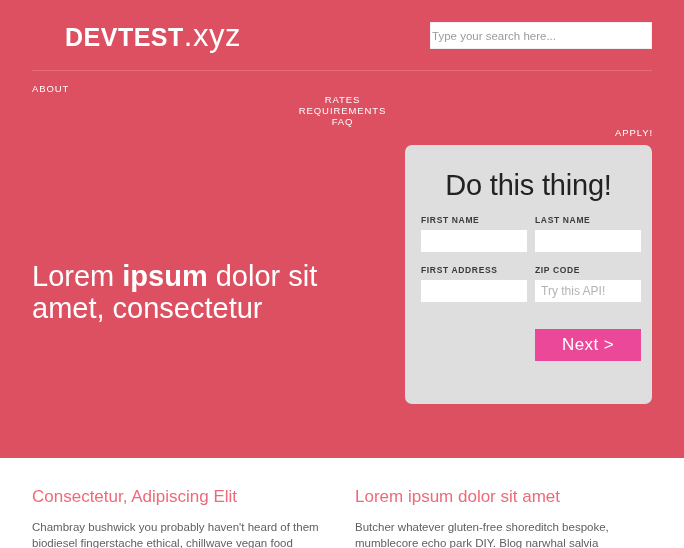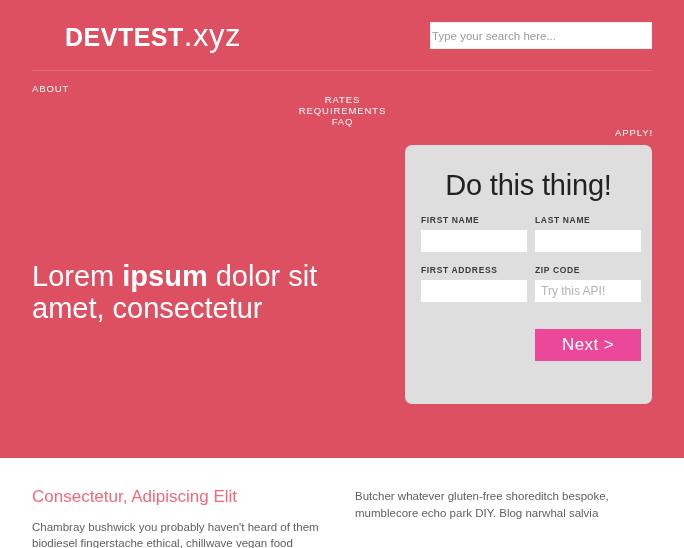--- a/index.html
+++ b/index.html
@@ -278,16 +278,17 @@
 </div>
 
 <div class="content">
 
   <div class="col col-a">
     <h2 class="col-heading">Consectetur, Adipiscing Elit</h2>
     <p class="col-body">Chambray bushwick you probably haven't heard of them biodiesel fingerstache ethical, chillwave vegan food</p>
   </div>
 
   <div class="col col-b">
+    <h2 class="col-heading">Lorem ipsum dolor sit amet</h2>
     <p class="col-body">Butcher whatever gluten-free shoreditch bespoke, mumblecore echo park DIY. Blog narwhal salvia</p>
   </div>
 
 </div>
 
 </body></html>

